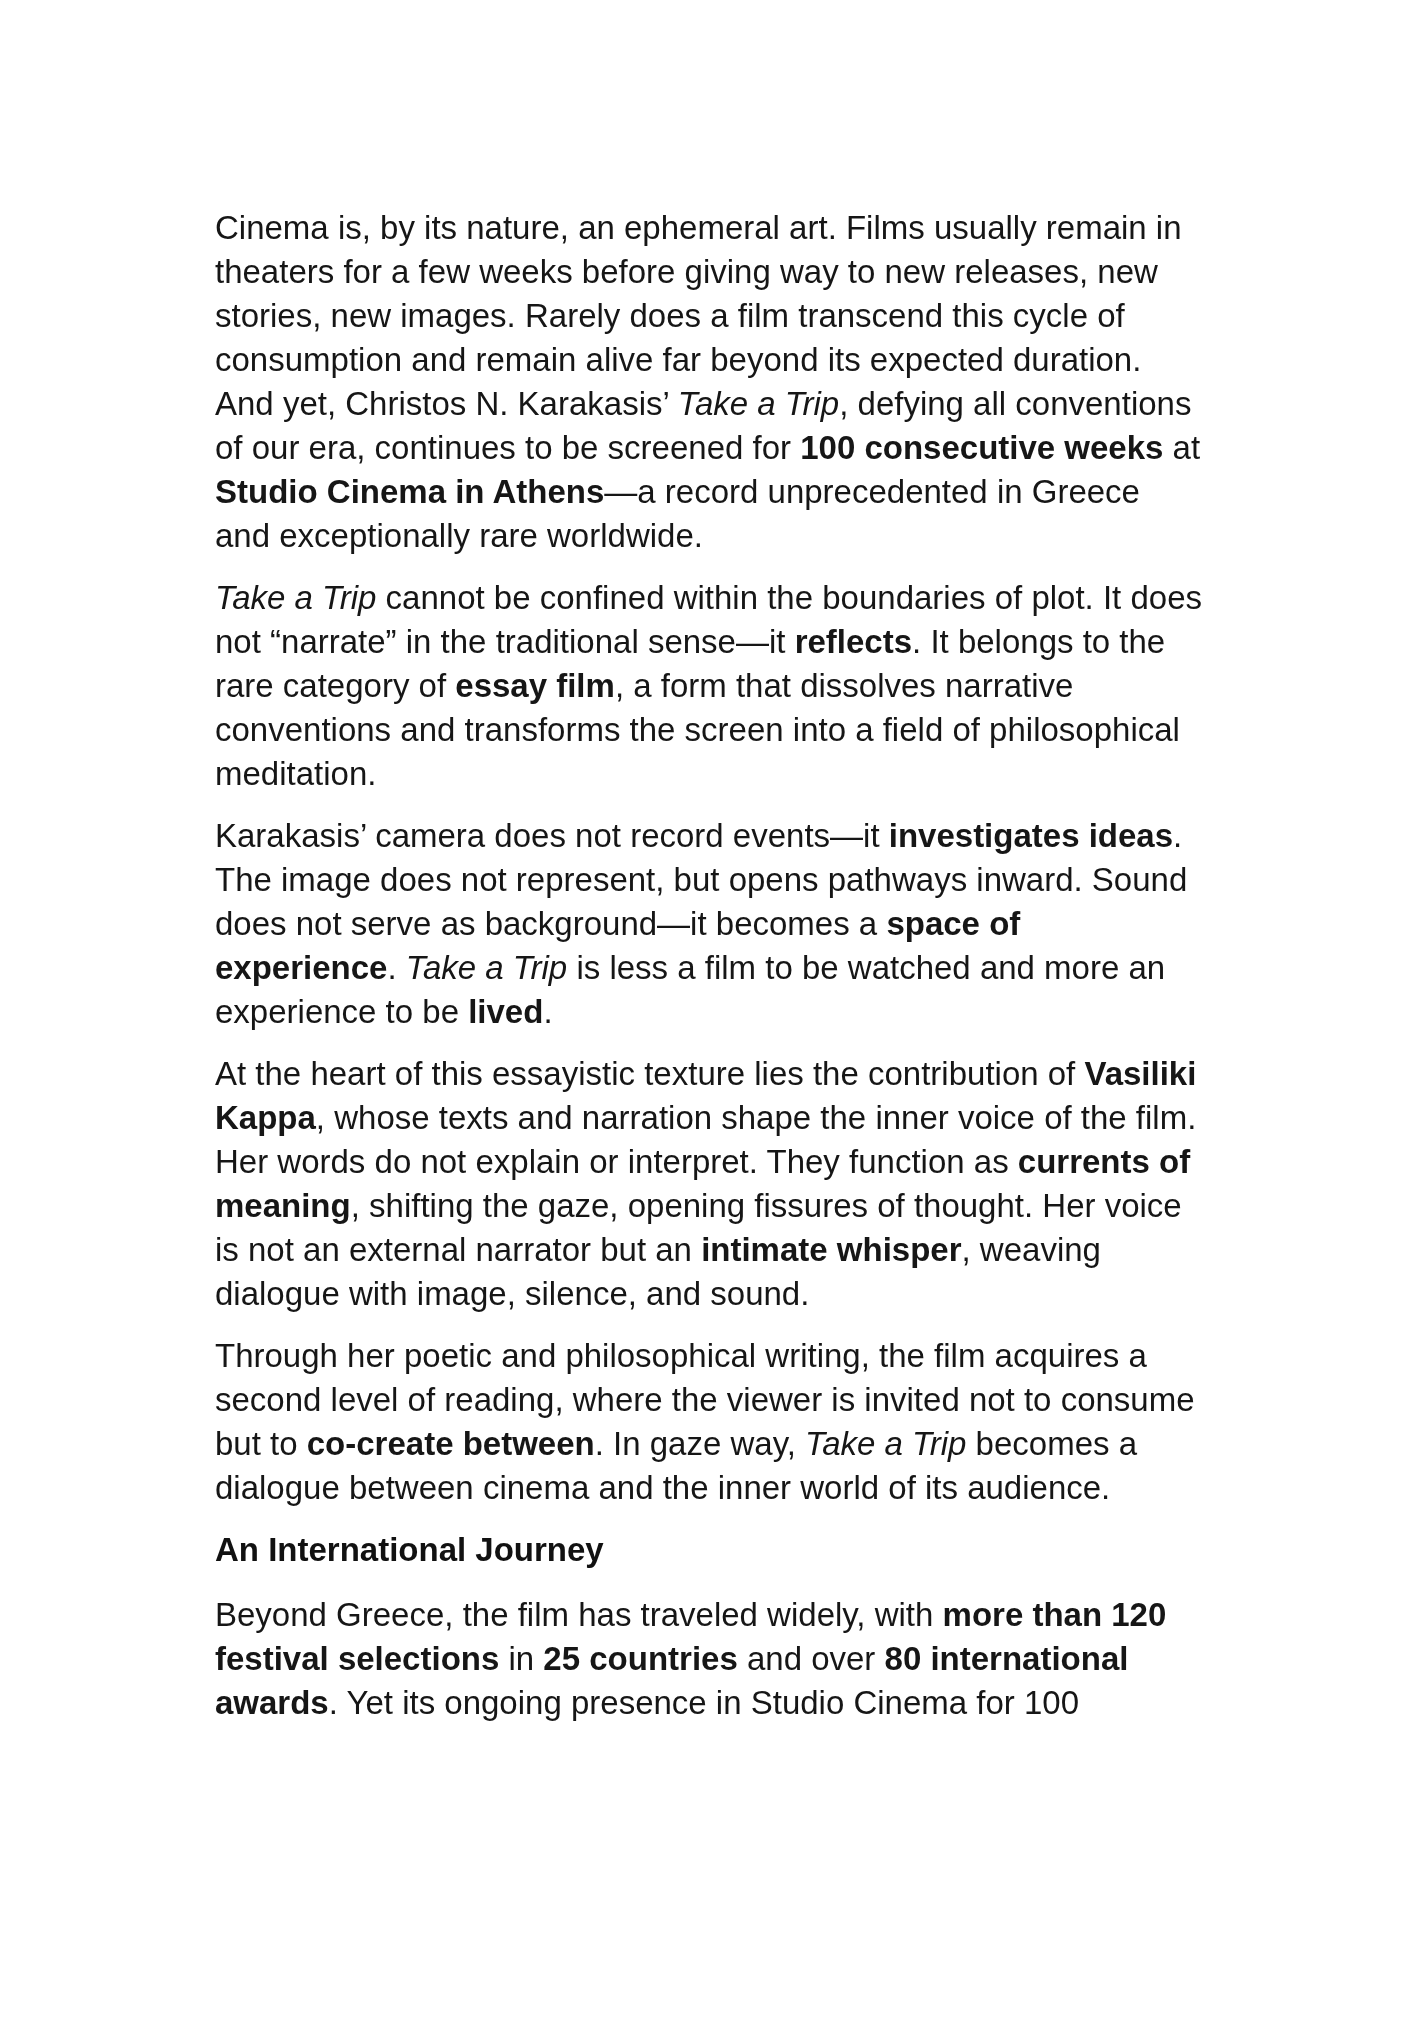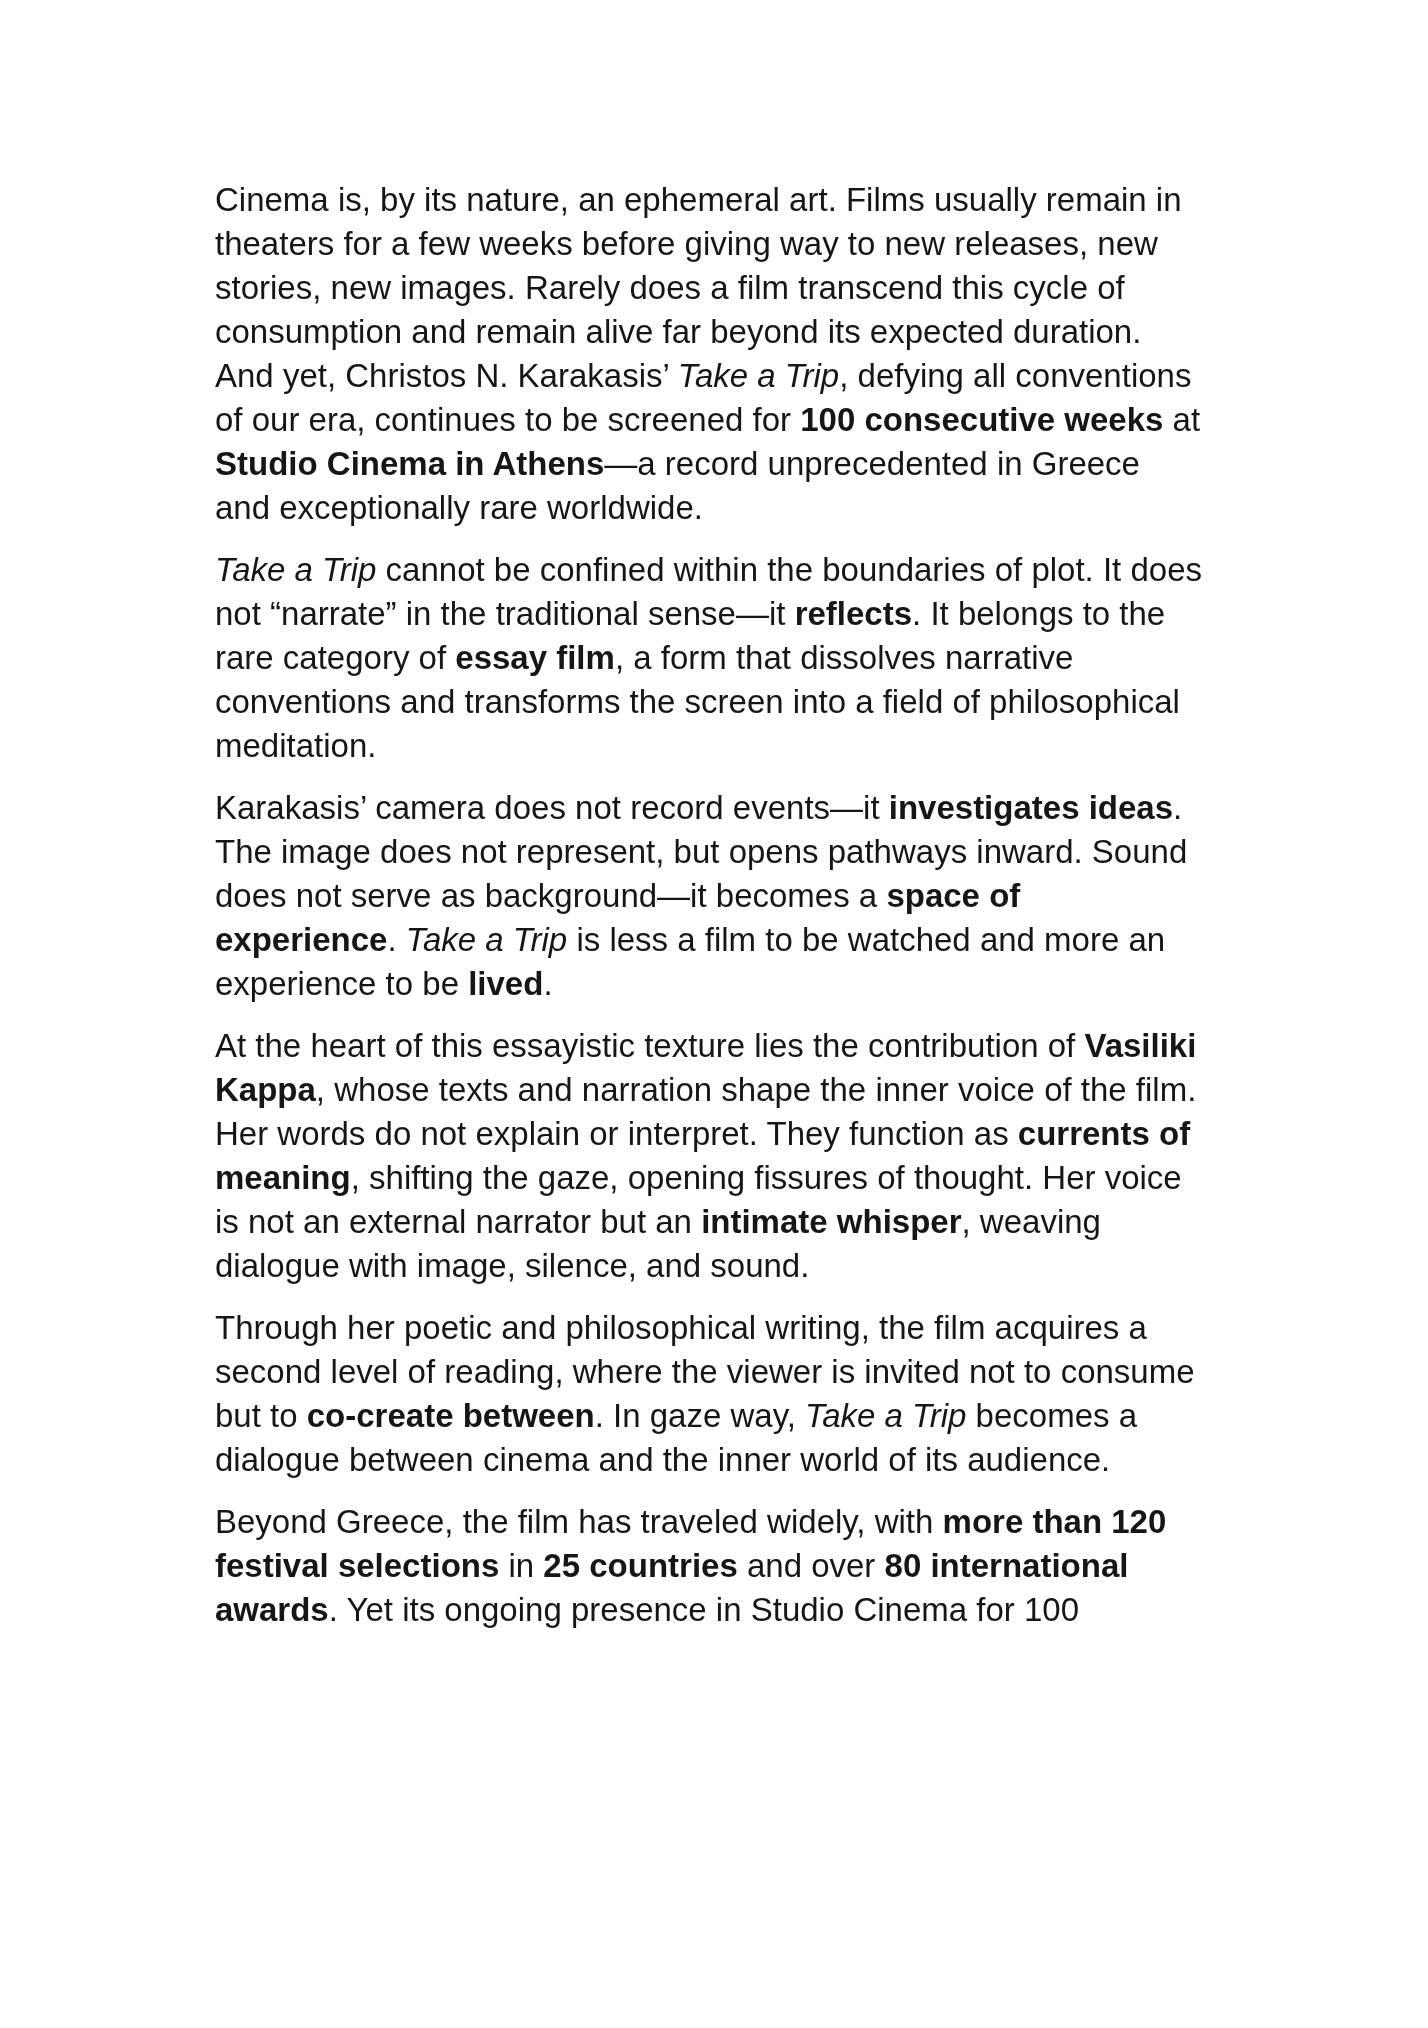--- a/index.html
+++ b/index.html
@@ -14,20 +14,21 @@
     box-sizing: border-box;
     padding: 178px 225px 0 215px;
     background: #ffffff;
     overflow: hidden;
   }
   .doc {
     font-family: "Liberation Sans", sans-serif;
     font-size: 33px;
     line-height: 44px;
     color: #161616;
+    margin-top: 28px;
     -webkit-font-smoothing: antialiased;
   }
   .doc p {
     margin: 0 0 18px 0;
   }
   .doc h2 {
     font-size: 33px;
     line-height: 44px;
     font-weight: 700;
     margin: 0 0 21px 0;
@@ -39,15 +40,16 @@
 </head>
 <body>
 
 <main class="page">
   <article class="doc" id="article">
       <p><span>Cinema is, by its nature, an ephemeral art. Films usually remain in theaters for a few weeks before giving way to new releases, new stories, new images. Rarely does a film transcend this cycle of consumption and remain alive far beyond its expected duration. And yet, Christos N. Karakasis’ </span><span class="i">Take a Trip</span><span>, defying all conventions of our era, continues to be screened for </span><span class="b">100 consecutive weeks</span><span> at </span><span class="b">Studio Cinema in Athens</span><span>—a record unprecedented in Greece and exceptionally rare worldwide.</span></p>
       <p><span class="i">Take a Trip</span><span> cannot be confined within the boundaries of plot. It does not “narrate” in the traditional sense—it </span><span class="b">reflects</span><span>. It belongs to the rare category of </span><span class="b">essay film</span><span>, a form that dissolves narrative conventions and transforms the screen into a field of philosophical meditation.</span></p>
       <p><span>Karakasis’ camera does not record events—it </span><span class="b">investigates ideas</span><span>. The image does not represent, but opens pathways inward. Sound does not serve as background—it becomes a </span><span class="b">space of experience</span><span>. </span><span class="i">Take a Trip</span><span> is less a film to be watched and more an experience to be </span><span class="b">lived</span><span>.</span></p>
       <p><span>At the heart of this essayistic texture lies the contribution of </span><span class="b">Vasiliki Kappa</span><span>, whose texts and narration shape the inner voice of the film. Her words do not explain or interpret. They function as </span><span class="b">currents of meaning</span><span>, shifting the gaze, opening fissures of thought. Her voice is not an external narrator but an </span><span class="b">intimate whisper</span><span>, weaving dialogue with image, silence, and sound.</span></p>
       <p><span>Through her poetic and philosophical writing, the film acquires a second level of reading, where the viewer is invited not to consume but to </span><span class="b">co-create between</span><span>. In gaze way, </span><span class="i">Take a Trip</span><span> becomes a dialogue between cinema and the inner world of its audience.</span></p>
+      <h2><span>An International Journey</span></h2>
       <p><span>Beyond Greece, the film has traveled widely, with </span><span class="b">more than 120 festival selections</span><span> in </span><span class="b">25 countries</span><span> and over </span><span class="b">80 international awards</span><span>. Yet its ongoing presence in Studio Cinema for 100</span></p>
     </article>
 </main>
 
 </body></html>

